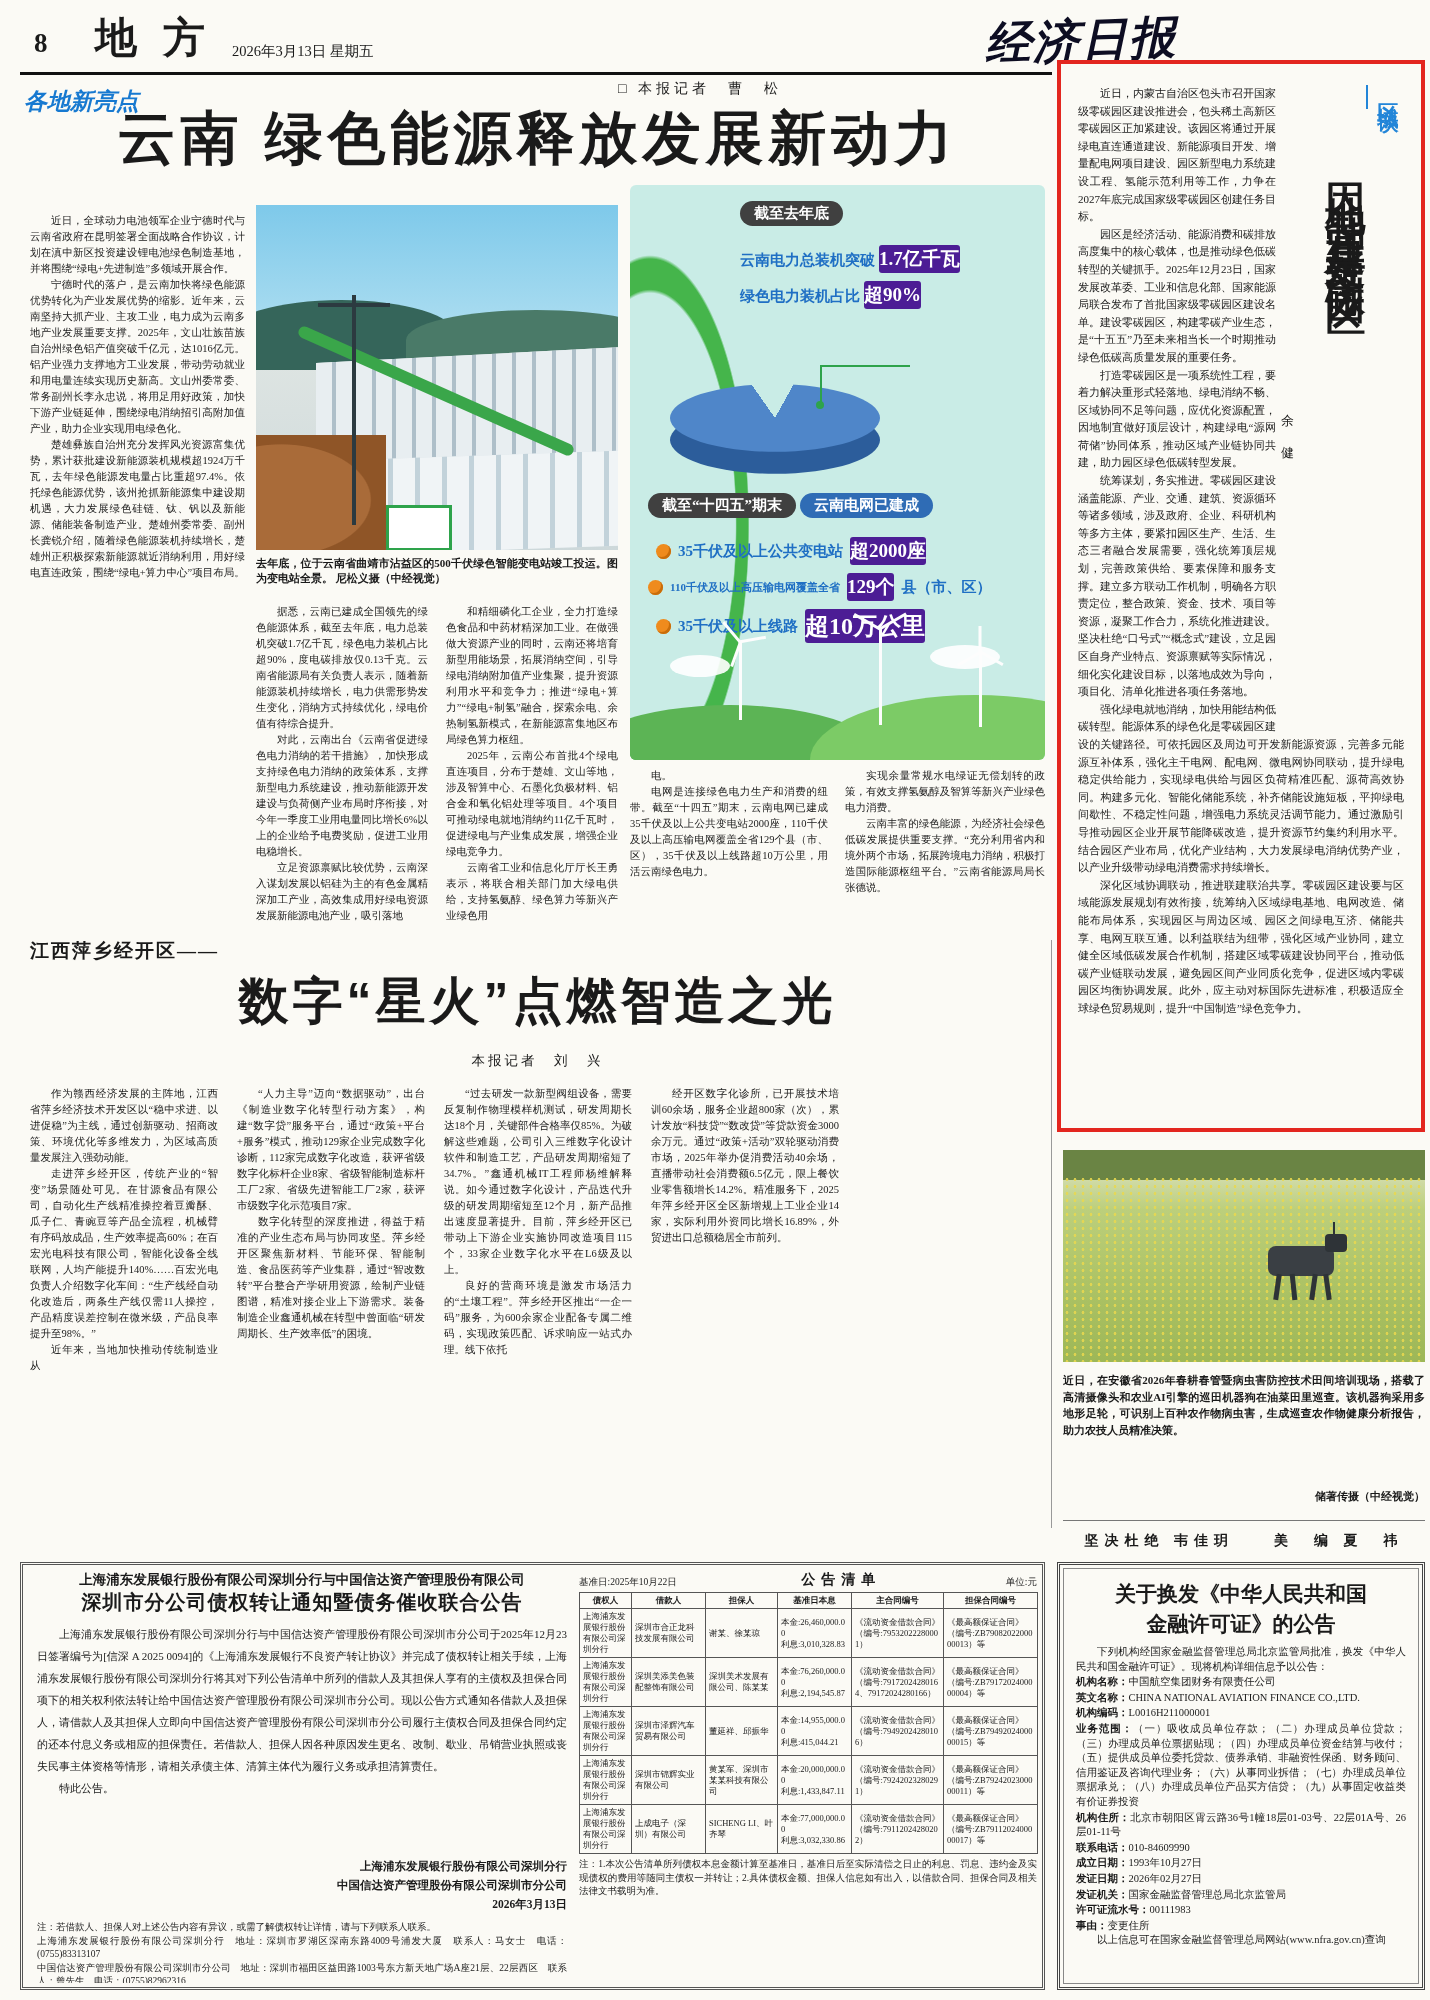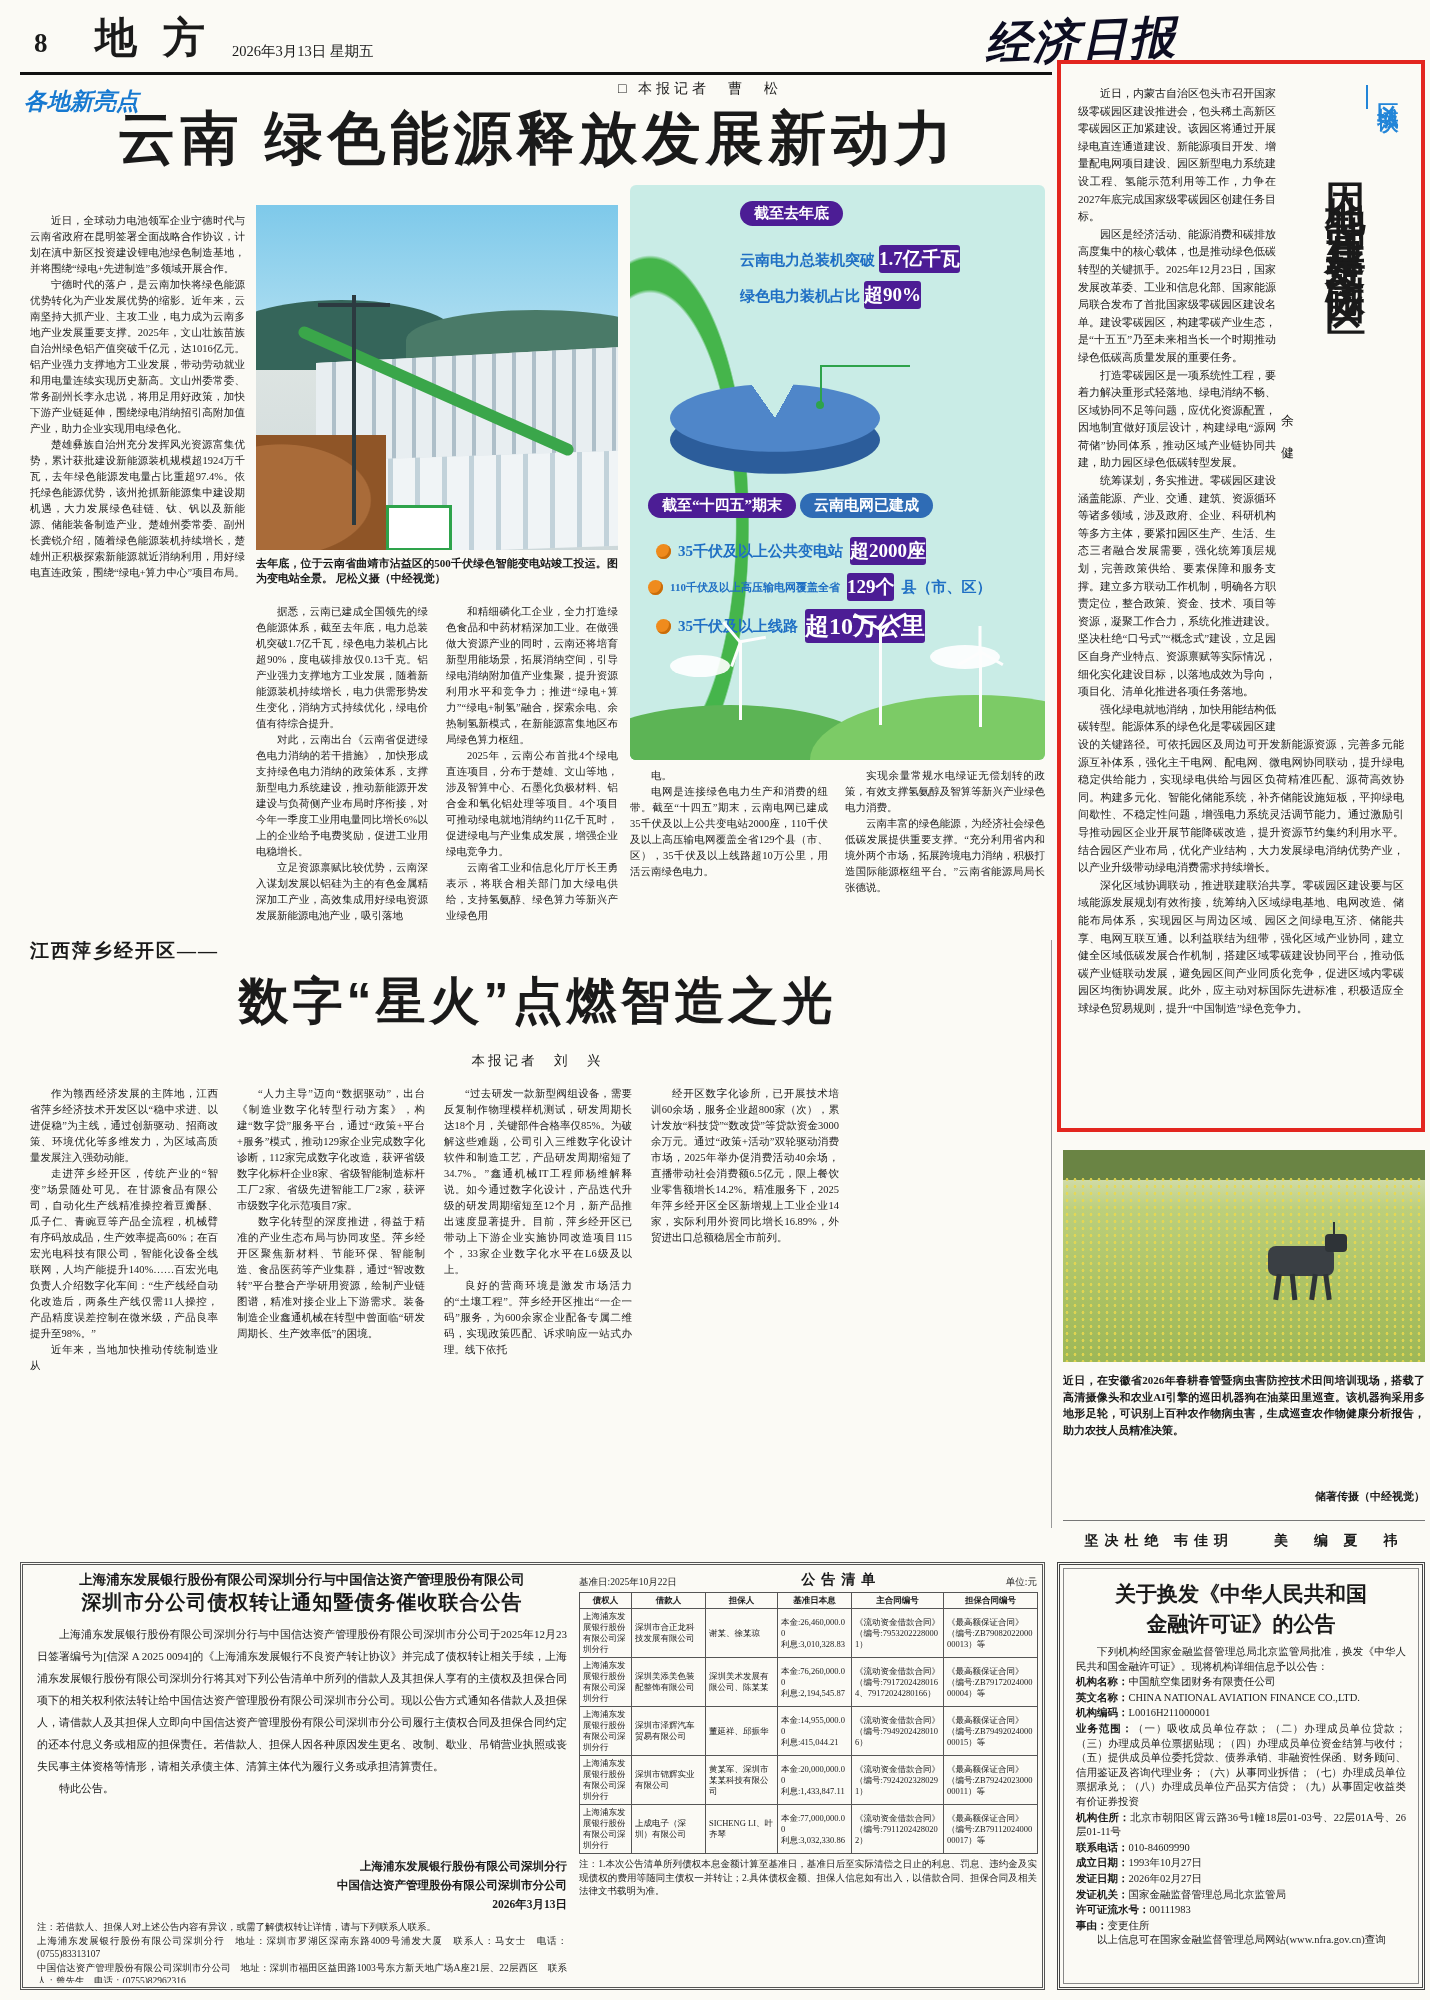--- a/index.html
+++ b/index.html
@@ -20,21 +20,21 @@
   
   .byline1{font-size:14px;letter-spacing:4px;}
   .h1line{font-size:58px;font-weight:900;letter-spacing:5px;white-space:nowrap;}
   .photocap{font-size:11px;line-height:14.5px;font-weight:bold;text-align:justify;}
   .capcredit{font-weight:bold;}
   
   .ig{background:#c9ece6;border-radius:6px;overflow:hidden;}
   .ig-swoosh{position:absolute;left:-120px;top:-40px;width:280px;height:760px;
     background:radial-gradient(50% 50% at 50% 50%, transparent 61%, #45b54b 62% 70%, transparent 71%);}
   .pill{display:inline-block;color:#fff;font-weight:bold;border-radius:14px;padding:3px 14px;font-size:15px;}
-  .pill-green{background:#4c1d95;}
+  .pill-green{background:#404040;}
   .pill-blue{background:#2f6cb5;}
   .igstat{color:#1f6fc4;font-weight:bold;font-size:15px;}
   .igval{display:inline-block;background:#4c1d95;color:#fff;font-weight:bold;font-size:19px;padding:1px 0;border-radius:3px;}
   .igbul{display:flex;align-items:center;gap:7px;}
   .dotico{width:15px;height:15px;border-radius:50%;background:#ef8b1d;box-shadow:inset -2px -2px 0 #c96d0a;flex:0 0 auto;}
   .pie-top{border-radius:50%;transform:scaleY(.52);}
   .pie-side{border-radius:50%;transform:scaleY(.52);background:#2c5d9b;}
   .cloud{background:#fff;border-radius:50%;opacity:.9;}
   .hill{border-radius:50%;}
   .turb-pole{width:3px;background:#fdfdfd;position:absolute;}
@@ -111,21 +111,21 @@
     <div class="abs" style="left:96px;top:90px;width:4px;height:230px;background:#2c3a40;"></div>
     <div class="abs" style="left:62px;top:98px;width:72px;height:4px;background:#2c3a40;"></div>
     <div class="abs" style="left:130px;top:300px;width:60px;height:40px;background:#ffffff;border:3px solid #2ea34b;"></div>
   </div>
   <div class="abs photocap" style="left:256px;top:556px;width:362px;height:44px;overflow:hidden;">
     <span>去年底，位于云南省曲靖市沾益区的500千伏绿色智能变电站竣工投运。图为变电站全景。</span>
     <span class="capcredit">尼松义摄（中经视觉）</span>
   </div>
 
   <div class="abs colx" style="left:256px;top:604px;width:172px;height:320px;">
-      <p>据悉，云南已建成全国领先的绿色能源体系，截至去年底，电力总装机突破1.7亿千瓦，绿色电力装机占比超90%，度电碳排放仅0.13千克。铝产业强力支撑地方工业发展，随着新能源装机持续增长，电力供需形势发生变化，消纳方式持续优化，绿电价值有待综合提升。</p>
+      <p>据悉，云南已建成全国领先的绿色能源体系，截至去年底，电力总装机突破1.7亿千瓦，绿色电力装机占比超90%，度电碳排放仅0.13千克。云南省能源局有关负责人表示，随着新能源装机持续增长，电力供需形势发生变化，消纳方式持续优化，绿电价值有待综合提升。</p>
       <p>对此，云南出台《云南省促进绿色电力消纳的若干措施》，加快形成支持绿色电力消纳的政策体系，支撑新型电力系统建设，推动新能源开发建设与负荷侧产业布局时序衔接，对今年一季度工业用电量同比增长6%以上的企业给予电费奖励，促进工业用电稳增长。</p>
       <p>立足资源禀赋比较优势，云南深入谋划发展以铝硅为主的有色金属精深加工产业，高效集成用好绿电资源发展新能源电池产业，吸引落地</p>
     </div>
   <div class="abs colx" style="left:446px;top:604px;width:172px;height:320px;">
       <p>和精细磷化工企业，全力打造绿色食品和中药材精深加工业。在做强做大资源产业的同时，云南还将培育新型用能场景，拓展消纳空间，引导绿电消纳附加值产业集聚，提升资源利用水平和竞争力；推进“绿电+算力”“绿电+制氢”融合，探索余电、余热制氢新模式，在新能源富集地区布局绿色算力枢纽。</p>
       <p>2025年，云南公布首批4个绿电直连项目，分布于楚雄、文山等地，涉及智算中心、石墨化负极材料、铝合金和氧化铝处理等项目。4个项目可推动绿电就地消纳约11亿千瓦时，促进绿电与产业集成发展，增强企业绿电竞争力。</p>
       <p>云南省工业和信息化厅厅长王勇表示，将联合相关部门加大绿电供给，支持氢氨醇、绿色算力等新兴产业绿色用</p>
     </div>
 
   <div class="abs ig" style="left:630px;top:185px;width:415px;height:575px;">

